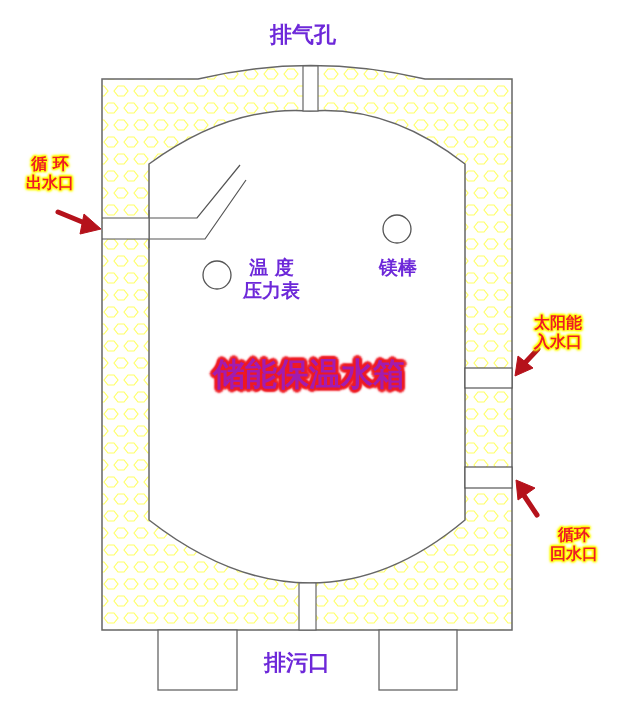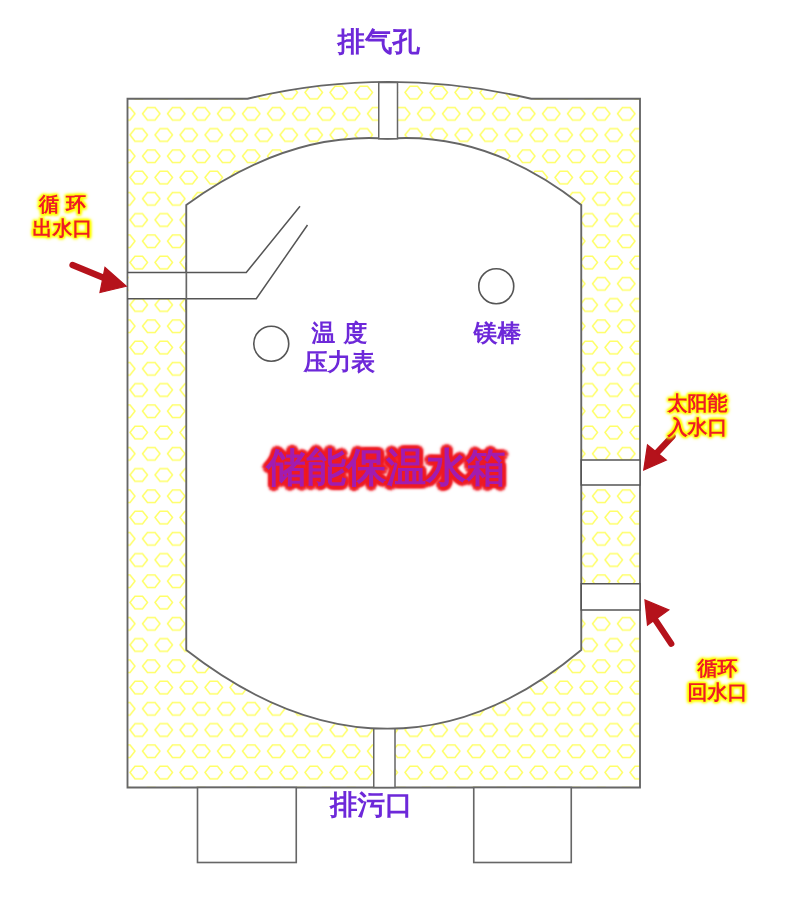--- a/index.html
+++ b/index.html
@@ -89,13 +89,13 @@
 <div class="lbl callout" style="left:534px; top:313px;">
   <div>太阳能</div>
   <div>入水口</div>
 </div>
 
 <div class="lbl callout" style="left:550px; top:505px;margin-top:20px;">
   <div>循环</div>
   <div>回水口</div>
 </div>
 
-<div class="lbl red title" style="left:264px; top:632px;">排污口</div>
+<div class="lbl red title" style="left:264px; top:650px;">排污口</div>
 
 </body></html>

